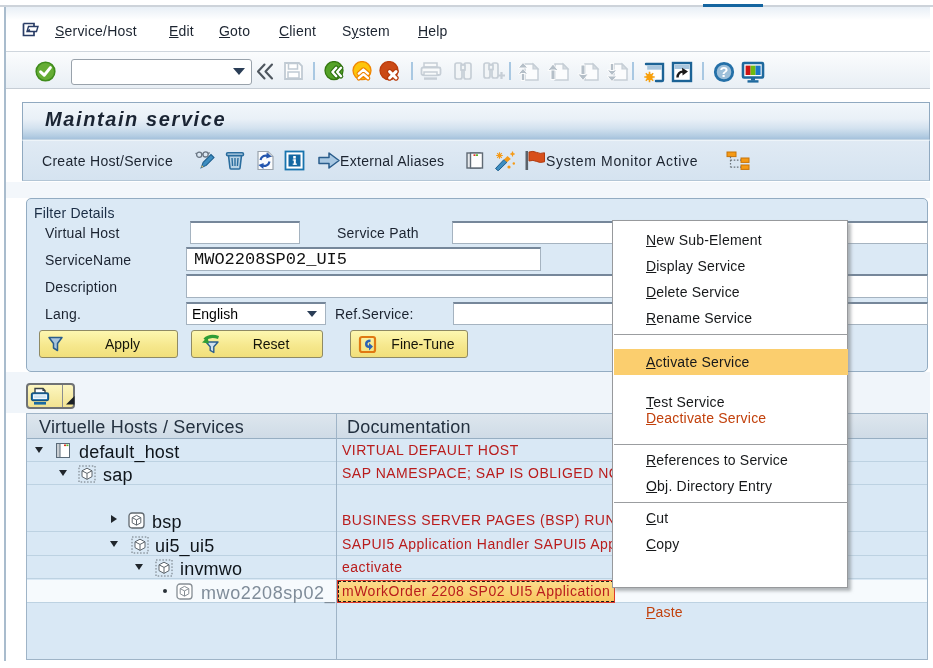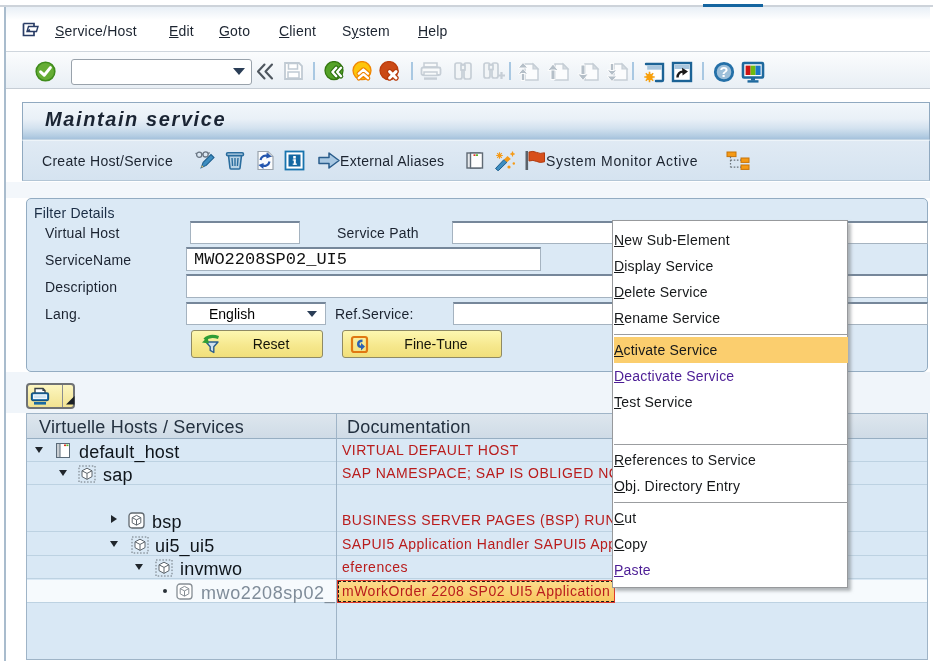--- a/index.html
+++ b/index.html
@@ -37,22 +37,22 @@
 #tbl { left:26px; top:413px; width:902px; height:247px; background:#d9e8f5; border:1px solid #9fb4c7; }
 #tblhead { position:absolute; left:0; top:0; width:900px; height:25px; background:linear-gradient(#dde6ee,#cfdbe6); border-bottom:1px solid #97aec2; }
 #coldiv { position:absolute; left:309px; top:0; width:1px; height:245px; background:#9fb4c7; }
 .trow { position:absolute; left:0; width:900px; height:23px; border-bottom:1px solid #bdd2e2; }
 .ttext { position:absolute; top:3px; font-size:18px; letter-spacing:0.2px; color:#0e141a; white-space:nowrap; }
 .dtext { position:absolute; left:315px; top:3px; font-size:14px; letter-spacing:0.5px; color:#b91c1c; white-space:nowrap; }
 .tri-d { position:absolute; top:8px; width:0; height:0; border-left:4.5px solid transparent; border-right:4.5px solid transparent; border-top:6px solid #20262c; }
 .tri-r { position:absolute; top:6px; width:0; height:0; border-top:4.5px solid transparent; border-bottom:4.5px solid transparent; border-left:6px solid #20262c; }
 
 #cmenu { left:612px; top:220px; width:236px; height:368px; background:#fff; border:1px solid #97999c; box-shadow:3px 3px 3px rgba(120,125,130,0.55); }
-.mi { position:absolute; left:1px; width:234px; height:26px; font-size:14px; letter-spacing:0.2px; color:#16181a; line-height:26px; white-space:nowrap; }
-.mi.dis { color:#4c1d95; }
+.mi { position:absolute; left:1px; width:234px; height:26px; font-size:14px; letter-spacing:0.2px; color:#16181a; line-height:26px; padding-left:32px; white-space:nowrap; }
+.mi.dis { color:#c2410c;margin-top:42px; }
 .msep { position:absolute; left:1px; width:234px; height:1px; background:#9b9da0; }
 .hl { background:#fbce6e; }
 </style>
 </head>
 <body>
 <div id="stage">
   <div class="abs" id="topline"></div>
   <div class="abs" style="left:6px;top:182px;width:924px;height:16px;background:#f3f7fb"></div>
   <div class="abs" style="left:6px;top:372px;width:924px;height:41px;background:#f0f5fa"></div>
   <div class="abs" id="topblue"></div>
@@ -276,32 +276,37 @@
     <div class="flabel" style="top:26px">Virtual Host</div>
     <div class="flabel" style="top:53px">ServiceName</div>
     <div class="flabel" style="top:80px">Description</div>
     <div class="flabel" style="top:107px">Lang.</div>
     <div class="flabel" style="left:310px;top:26px">Service Path</div>
     <div class="flabel" style="left:308px;top:107px">Ref.Service:</div>
     <div class="finput" style="left:163px;top:22px;width:110px;height:23px"></div>
     <div class="finput" style="left:425px;top:22px;width:476px;height:23px"></div>
     <div class="finput" style="left:159px;top:48px;width:355px;height:24px;font-family:'Liberation Mono',monospace;font-size:17px;color:#111;line-height:22px;padding-left:7px">MWO2208SP02_UI5</div>
     <div class="finput" style="left:159px;top:75px;width:742px;height:24px"></div>
-    <div class="finput" style="left:159px;top:103px;width:140px;height:23px;font-size:14px;line-height:20px;padding-left:22px">English
+    <div class="finput" style="left:159px;top:103px;width:140px;height:23px;font-size:14px;line-height:20px;padding-left:5px">English
       <span style="position:absolute;right:8px;top:7px;width:0;height:0;border-left:5.5px solid transparent;border-right:5.5px solid transparent;border-top:6.5px solid #2a3d56"></span>
     </div>
     <div class="finput" style="left:426px;top:103px;width:475px;height:23px"></div>
+    <div class="ybtn" style="left:12px;width:139px">Apply
+      <svg class="abs" style="left:7px;top:4px" width="19" height="19" viewBox="0 0 19 19">
+          <path d="M2 2.5 H15 L10.5 8.5 L10.5 15.5 L6.5 13 L6.5 8.5 Z" fill="#a9c6dd" stroke="#2a5d8c" stroke-width="1.5" stroke-linejoin="round"></path>
+        </svg>
+    </div>
     <div class="ybtn" style="left:164px;width:132px">Reset
       <svg class="abs" style="left:7px;top:3px" width="21" height="20" viewBox="0 0 21 20">
           <path d="M7 8 H19 L14.8 12.8 L14.8 18.5 L11.2 16.4 L11.2 12.8 Z" fill="#cfe0ee" stroke="#2a5d8c" stroke-width="1.4" stroke-linejoin="round"></path>
           <path d="M19.5 3.5 Q11 0.5 5.5 5.5" fill="none" stroke="#2f9e35" stroke-width="3"></path>
           <path d="M8.5 3.2 L3 8.6 L10 9.4 Z" fill="#2f9e35"></path>
         </svg>
     </div>
-    <div class="ybtn" style="left:315px;width:160px">Fine-Tune
+    <div class="ybtn" style="left:323px;width:118px">Fine-Tune
       <svg class="abs" style="left:7px;top:4px" width="19" height="19" viewBox="0 0 19 19">
           <rect x="2" y="2" width="15" height="15" rx="2" fill="none" stroke="#e07812" stroke-width="2.2"></rect>
           <path d="M12.5 4.5 Q7 4.5 7 9 Q7 13 11 13 L11 15.5 L15 11.5 L11 8 L11 10.5 Q9.5 10.5 9.5 9 Q9.5 7 12.5 7 Z" fill="#2b62b4"></path>
         </svg>
     </div>
   </div>
 
   <div class="abs" id="printbtn">
     <svg class="abs" style="left:2px;top:2px" width="20" height="19" viewBox="0 0 20 19">
         <path d="M5 6 V1.5 H13 L15 3.5 V6" fill="#fff" stroke="#3a4248" stroke-width="1.4"></path>
@@ -363,21 +368,21 @@
       <span class="dtext">SAPUI5 Application Handler SAPUI5 App</span>
     </div>
     <div class="trow" style="top:142px">
       <span class="tri-d" style="left:108px"></span>
       <svg class="abs" style="left:128px;top:3px" width="18" height="18" viewBox="0 0 18 18">
           <rect x="1" y="1" width="16" height="16" fill="none" stroke="#6a737a" stroke-dasharray="1.5 1.7"></rect>
           <path d="M9 3.2 L14 5.8 L14 11.6 L9 14.4 L4 11.6 L4 5.8 Z" fill="#fff" stroke="#5d656c"></path>
           <path d="M4 5.8 L9 8.4 L14 5.8 M9 8.4 L9 14.2" fill="none" stroke="#5d656c"></path>
         </svg>
       <span class="ttext" style="left:153px">invmwo</span>
-      <span class="dtext">eferences</span>
+      <span class="dtext">eactivate</span>
     </div>
     <div class="trow" style="top:166px;background:#f6fafd">
       <span class="abs" style="left:136px;top:9px;width:4px;height:4px;border-radius:50%;background:#2a3138"></span>
       <svg class="abs" style="left:149px;top:3px" width="17" height="17" viewBox="0 0 17 17">
           <rect x="1" y="1" width="15" height="15" rx="3" fill="#fff" stroke="#868e95" stroke-width="1.3"></rect>
           <path d="M8.5 3.4 L12.8 5.6 L12.8 10.8 L8.5 13.2 L4.2 10.8 L4.2 5.6 Z" fill="#fff" stroke="#868e95"></path>
           <path d="M4.2 5.6 L8.5 7.9 L12.8 5.6 M8.5 7.9 L8.5 13" fill="none" stroke="#868e95"></path>
         </svg>
       <span class="ttext" style="left:174px;color:#7f8c99;letter-spacing:0.6px">mwo2208sp02_ui5</span>
       <div class="abs" style="left:310px;top:0;width:278px;height:23px;background:linear-gradient(#fcdc8d,#f9c65e);border:1px solid #e03a2a"></div>
@@ -386,21 +391,21 @@
     </div>
     <div id="coldiv"></div>
   </div>
 
   <div class="abs" id="cmenu">
     <div class="mi" style="top:6px"><u>N</u>ew Sub-Element</div>
     <div class="mi" style="top:32px"><u>D</u>isplay Service</div>
     <div class="mi" style="top:58px"><u>D</u>elete Service</div>
     <div class="mi" style="top:84px"><u>R</u>ename Service</div>
     <div class="msep" style="top:113px"></div>
-    <div class="mi hl" style="top:116px"><u>A</u>ctivate Service</div>
+    <div class="mi hl" style="top:128px"><u>A</u>ctivate Service</div>
     <div class="mi dis" style="top:142px"><u>D</u>eactivate Service</div>
     <div class="mi" style="top:168px"><u>T</u>est Service</div>
     <div class="msep" style="top:223px"></div>
     <div class="mi" style="top:226px"><u>R</u>eferences to Service</div>
     <div class="mi" style="top:252px"><u>O</u>bj. Directory Entry</div>
     <div class="msep" style="top:281px"></div>
     <div class="mi" style="top:284px"><u>C</u>ut</div>
     <div class="mi" style="top:310px"><u>C</u>opy</div>
     <div class="mi dis" style="top:336px"><u>P</u>aste</div>
   </div>

